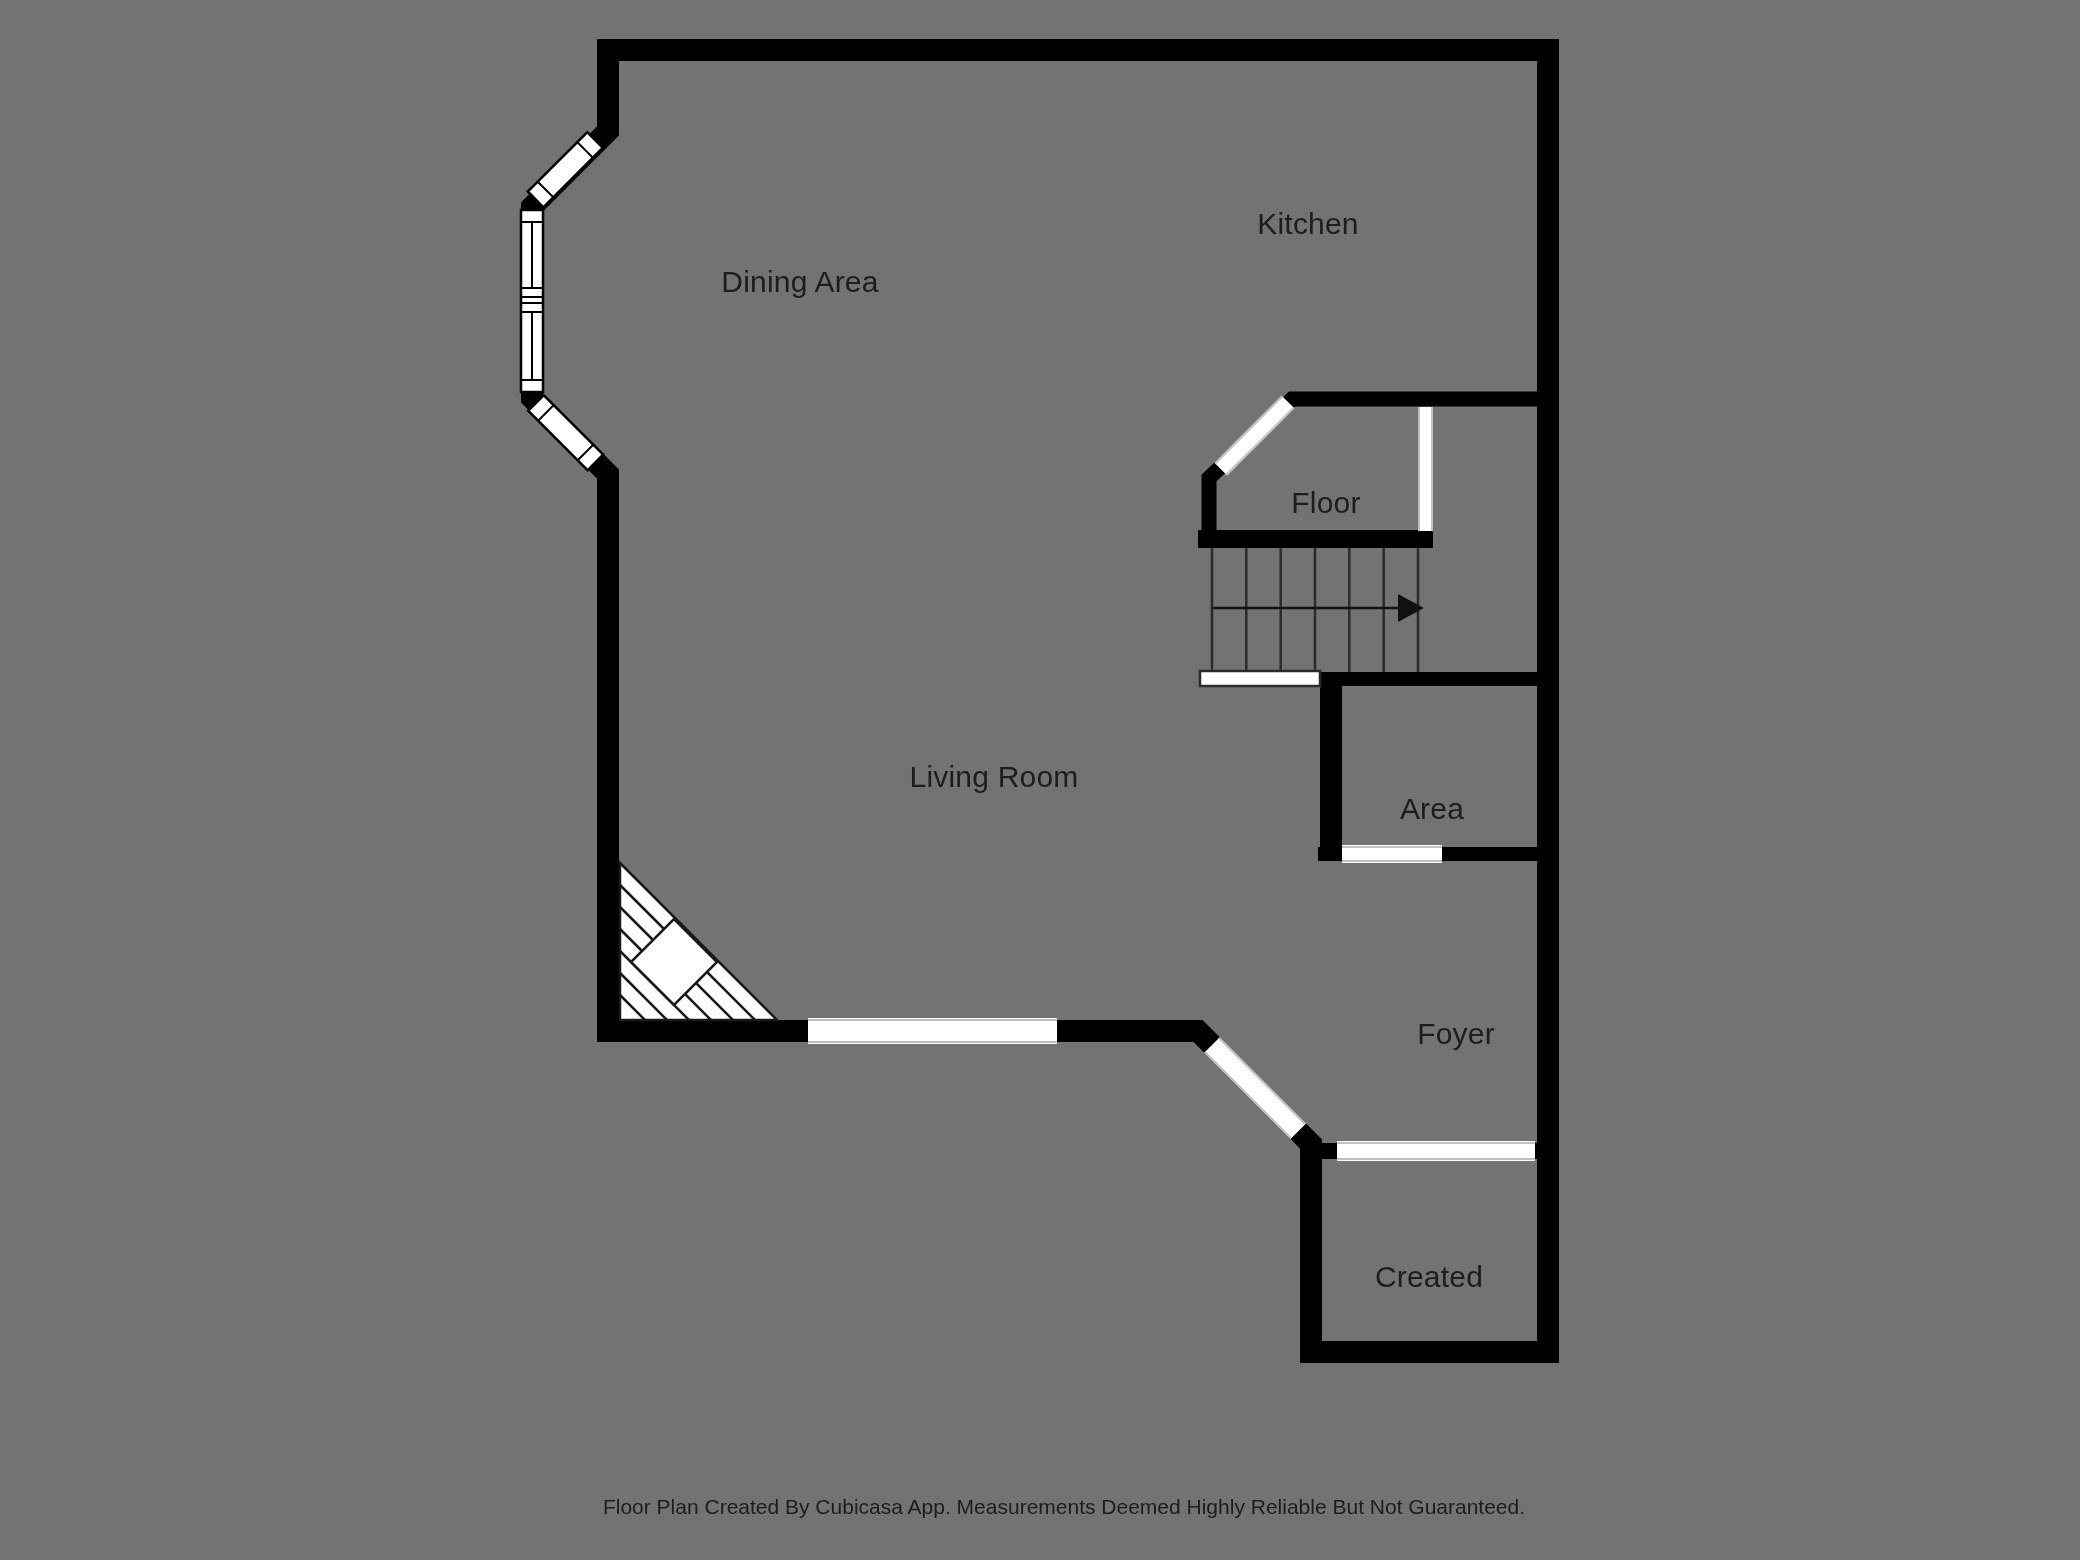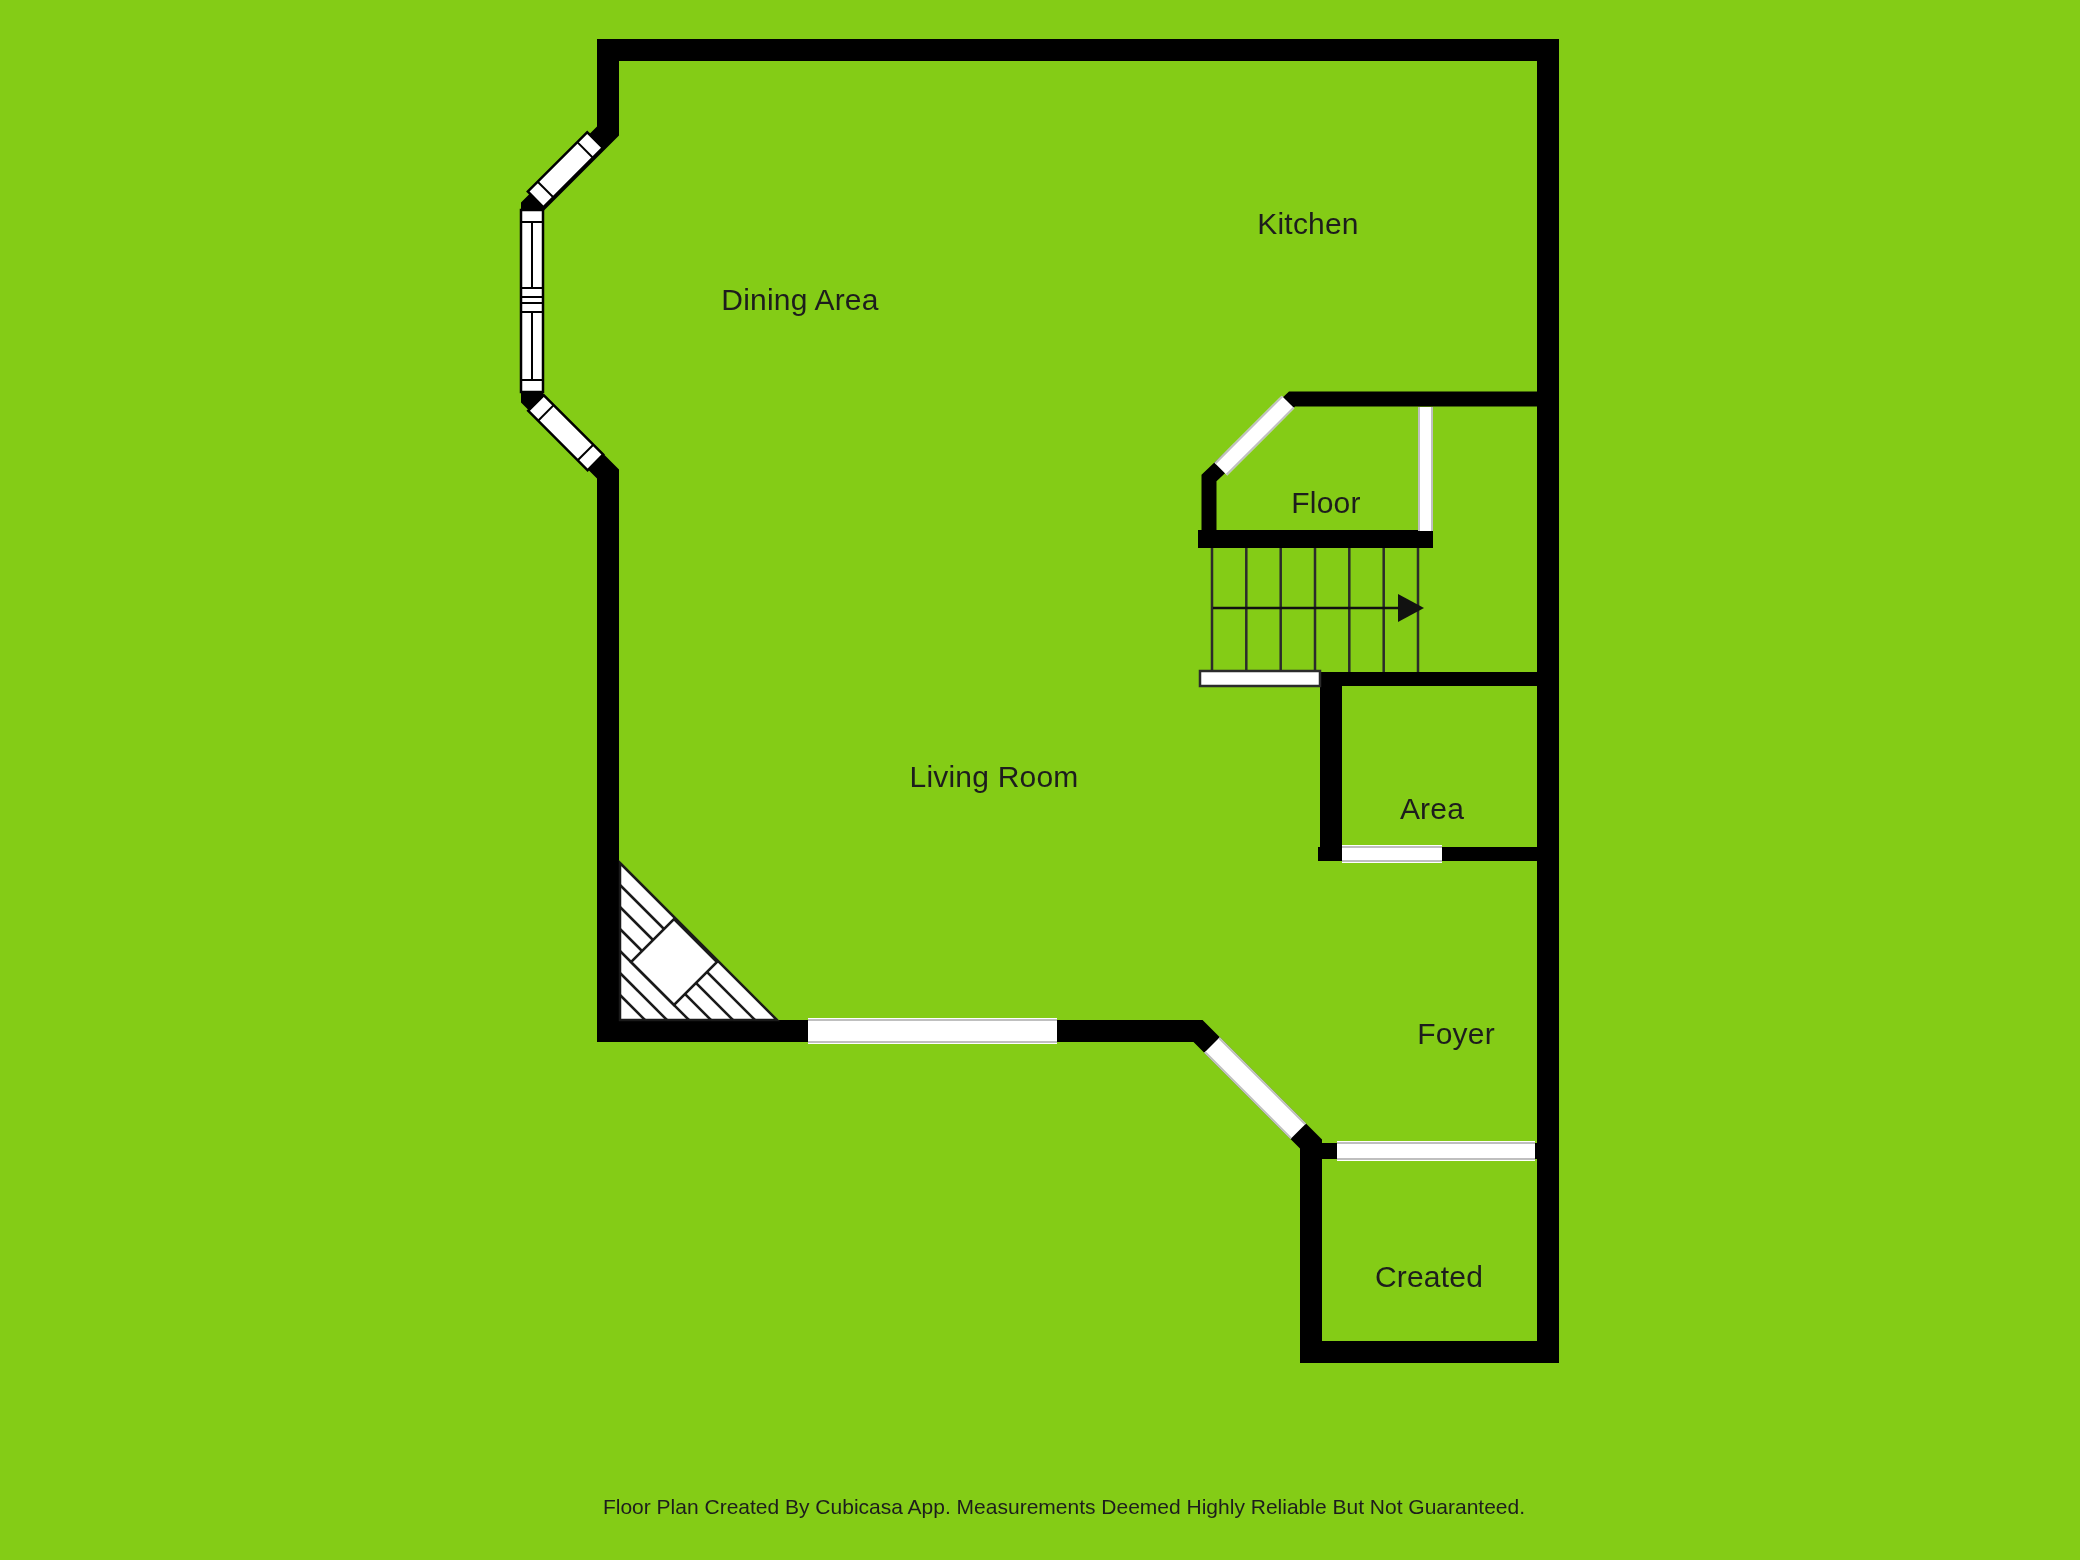--- a/index.html
+++ b/index.html
@@ -10,37 +10,37 @@
   body {
     width: 2080px;
     height: 1560px;
     overflow: hidden;
     font-family: "Liberation Sans", sans-serif;
   }
   .plan {
     position: relative;
     width: 2080px;
     height: 1560px;
-    background: #84cc16;
+    background: #737373;
   }
   .plan svg {
     position: absolute;
     left: 0;
     top: 0;
   }
   .room-label {
     position: absolute;
     transform: translate(-50%, -50%);
     font-size: 30px;
     color: #1d1d1d;
     white-space: nowrap;
     letter-spacing: 0.2px;
   }
   .pos-kitchen { left: 1308px; top: 224px; }
-  .pos-dining  { left: 800px;  top: 300px; text-align: right; }
+  .pos-dining  { left: 800px;  top: 282px; text-align: right; }
   .pos-pantry  { left: 1326px; top: 503px; }
   .pos-living  { left: 994px;  top: 777px; }
   .pos-bath    { left: 1432px; top: 809px; }
   .pos-foyer   { left: 1456px; top: 1034px; }
   .pos-utility { left: 1429px; top: 1277px; }
   .footer-disclaimer {
     position: absolute;
     left: 1064px;
     top: 1507px;
     transform: translate(-50%, -50%);

